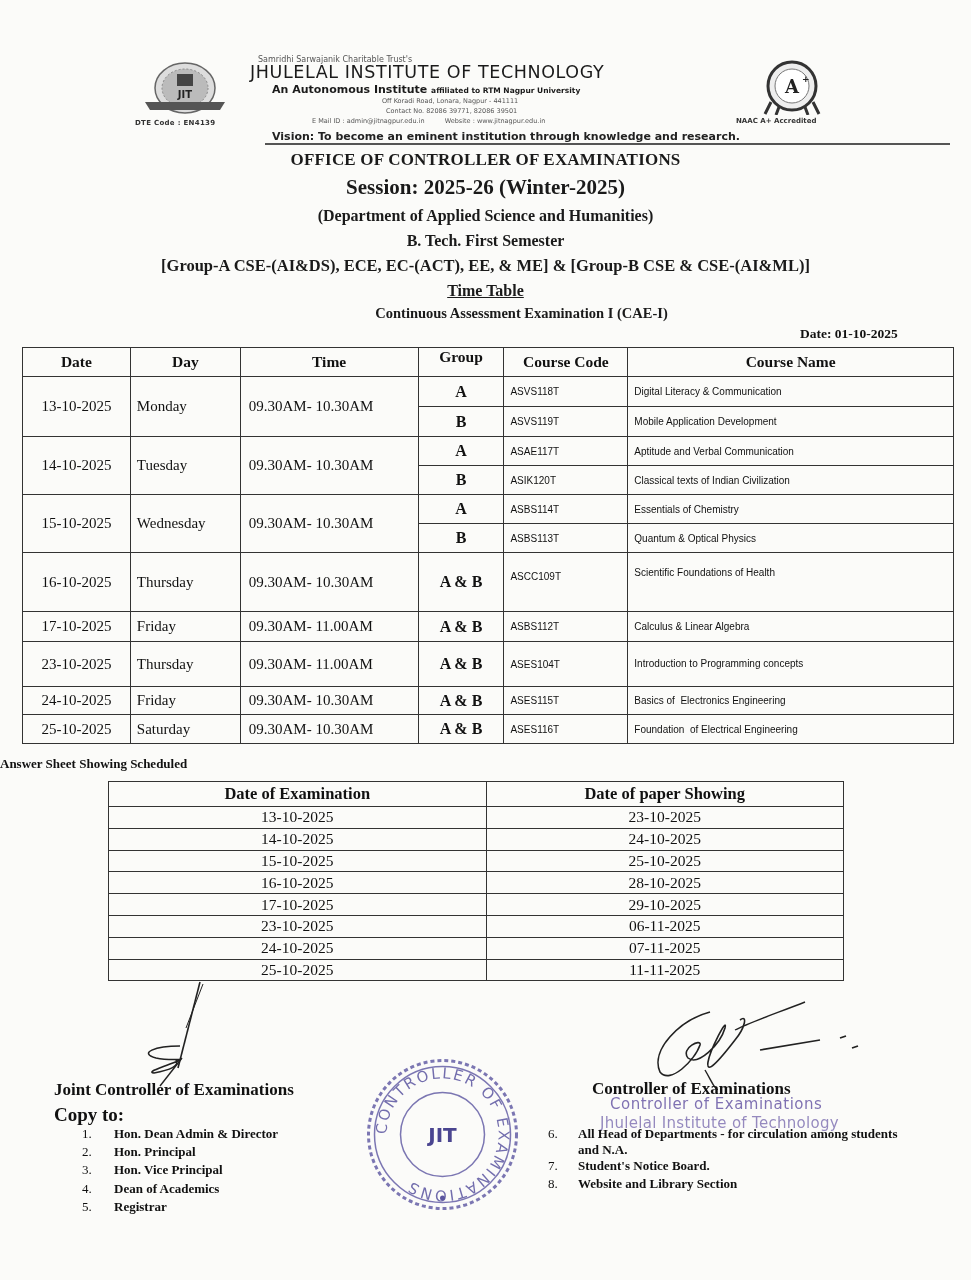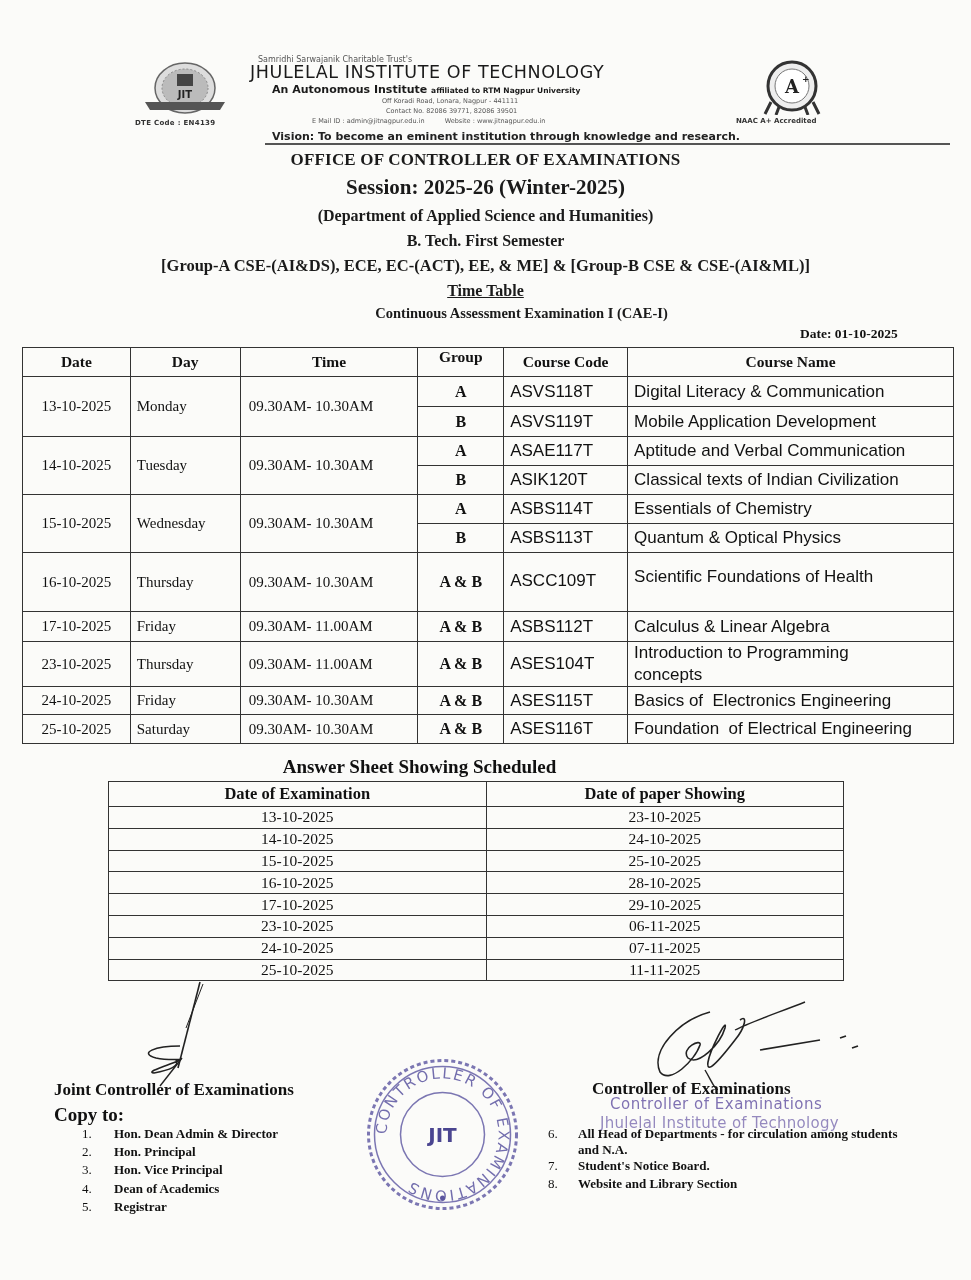--- a/index.html
+++ b/index.html
@@ -39,25 +39,25 @@
   .issue-date { left: 800px; top: 326px; font-size: 13.5px; font-weight: bold; }
 
   
   table { border-collapse: collapse; }
   .tt { position: absolute; left: 22px; top: 347px; width: 932px; }
   .tt td, .tt th { border: 1.4px solid #333; padding: 0 6px; font-size: 15px; vertical-align: middle; }
   .tt th { height: 28px; font-size: 15.5px; font-weight: bold; text-align: center; }
   .tt td.date, .tt td.day, .tt td.time { font-family: "Liberation Serif", serif; }
   .tt td.date { text-align: center; }
   .tt td.grp { text-align: center; font-weight: bold; font-size: 16px; }
-  .tt td.code, .tt td.cname { font-family: "Liberation Sans", sans-serif; font-size: 17px; }
+  .tt td.code, .tt td.cname { font-family: "Liberation Sans", sans-serif; font-size: 10px; }
   .tt td.time { padding-left: 8px; }
 
   
-  .as-title { left: 0; width: 839px; top: 756px; text-align: center; font-size: 19px; font-weight: bold; }
+  .as-title { left: 0; width: 839px; top: 756px; text-align: left; font-size: 13px; font-weight: bold; }
   .as { position: absolute; left: 108px; top: 781px; width: 736px; }
   .as th, .as td { border: 1.3px solid #333; text-align: center; font-size: 15.5px; padding: 0; }
   .as th { height: 24px; font-weight: bold; font-size: 16.5px; margin-top: 37px; }
   .as td { height: 20.8px; line-height: 20px; }
 
   
   .sig-left { left: 120px; top: 978px; width: 120px; height: 110px; }
   .sig-right { left: 640px; top: 990px; width: 280px; height: 100px; }
   .jce { left: 54px; top: 1080px; font-size: 17px; font-weight: bold; }
   .copyto { left: 54px; top: 1104px; font-size: 19px; font-weight: bold; }

